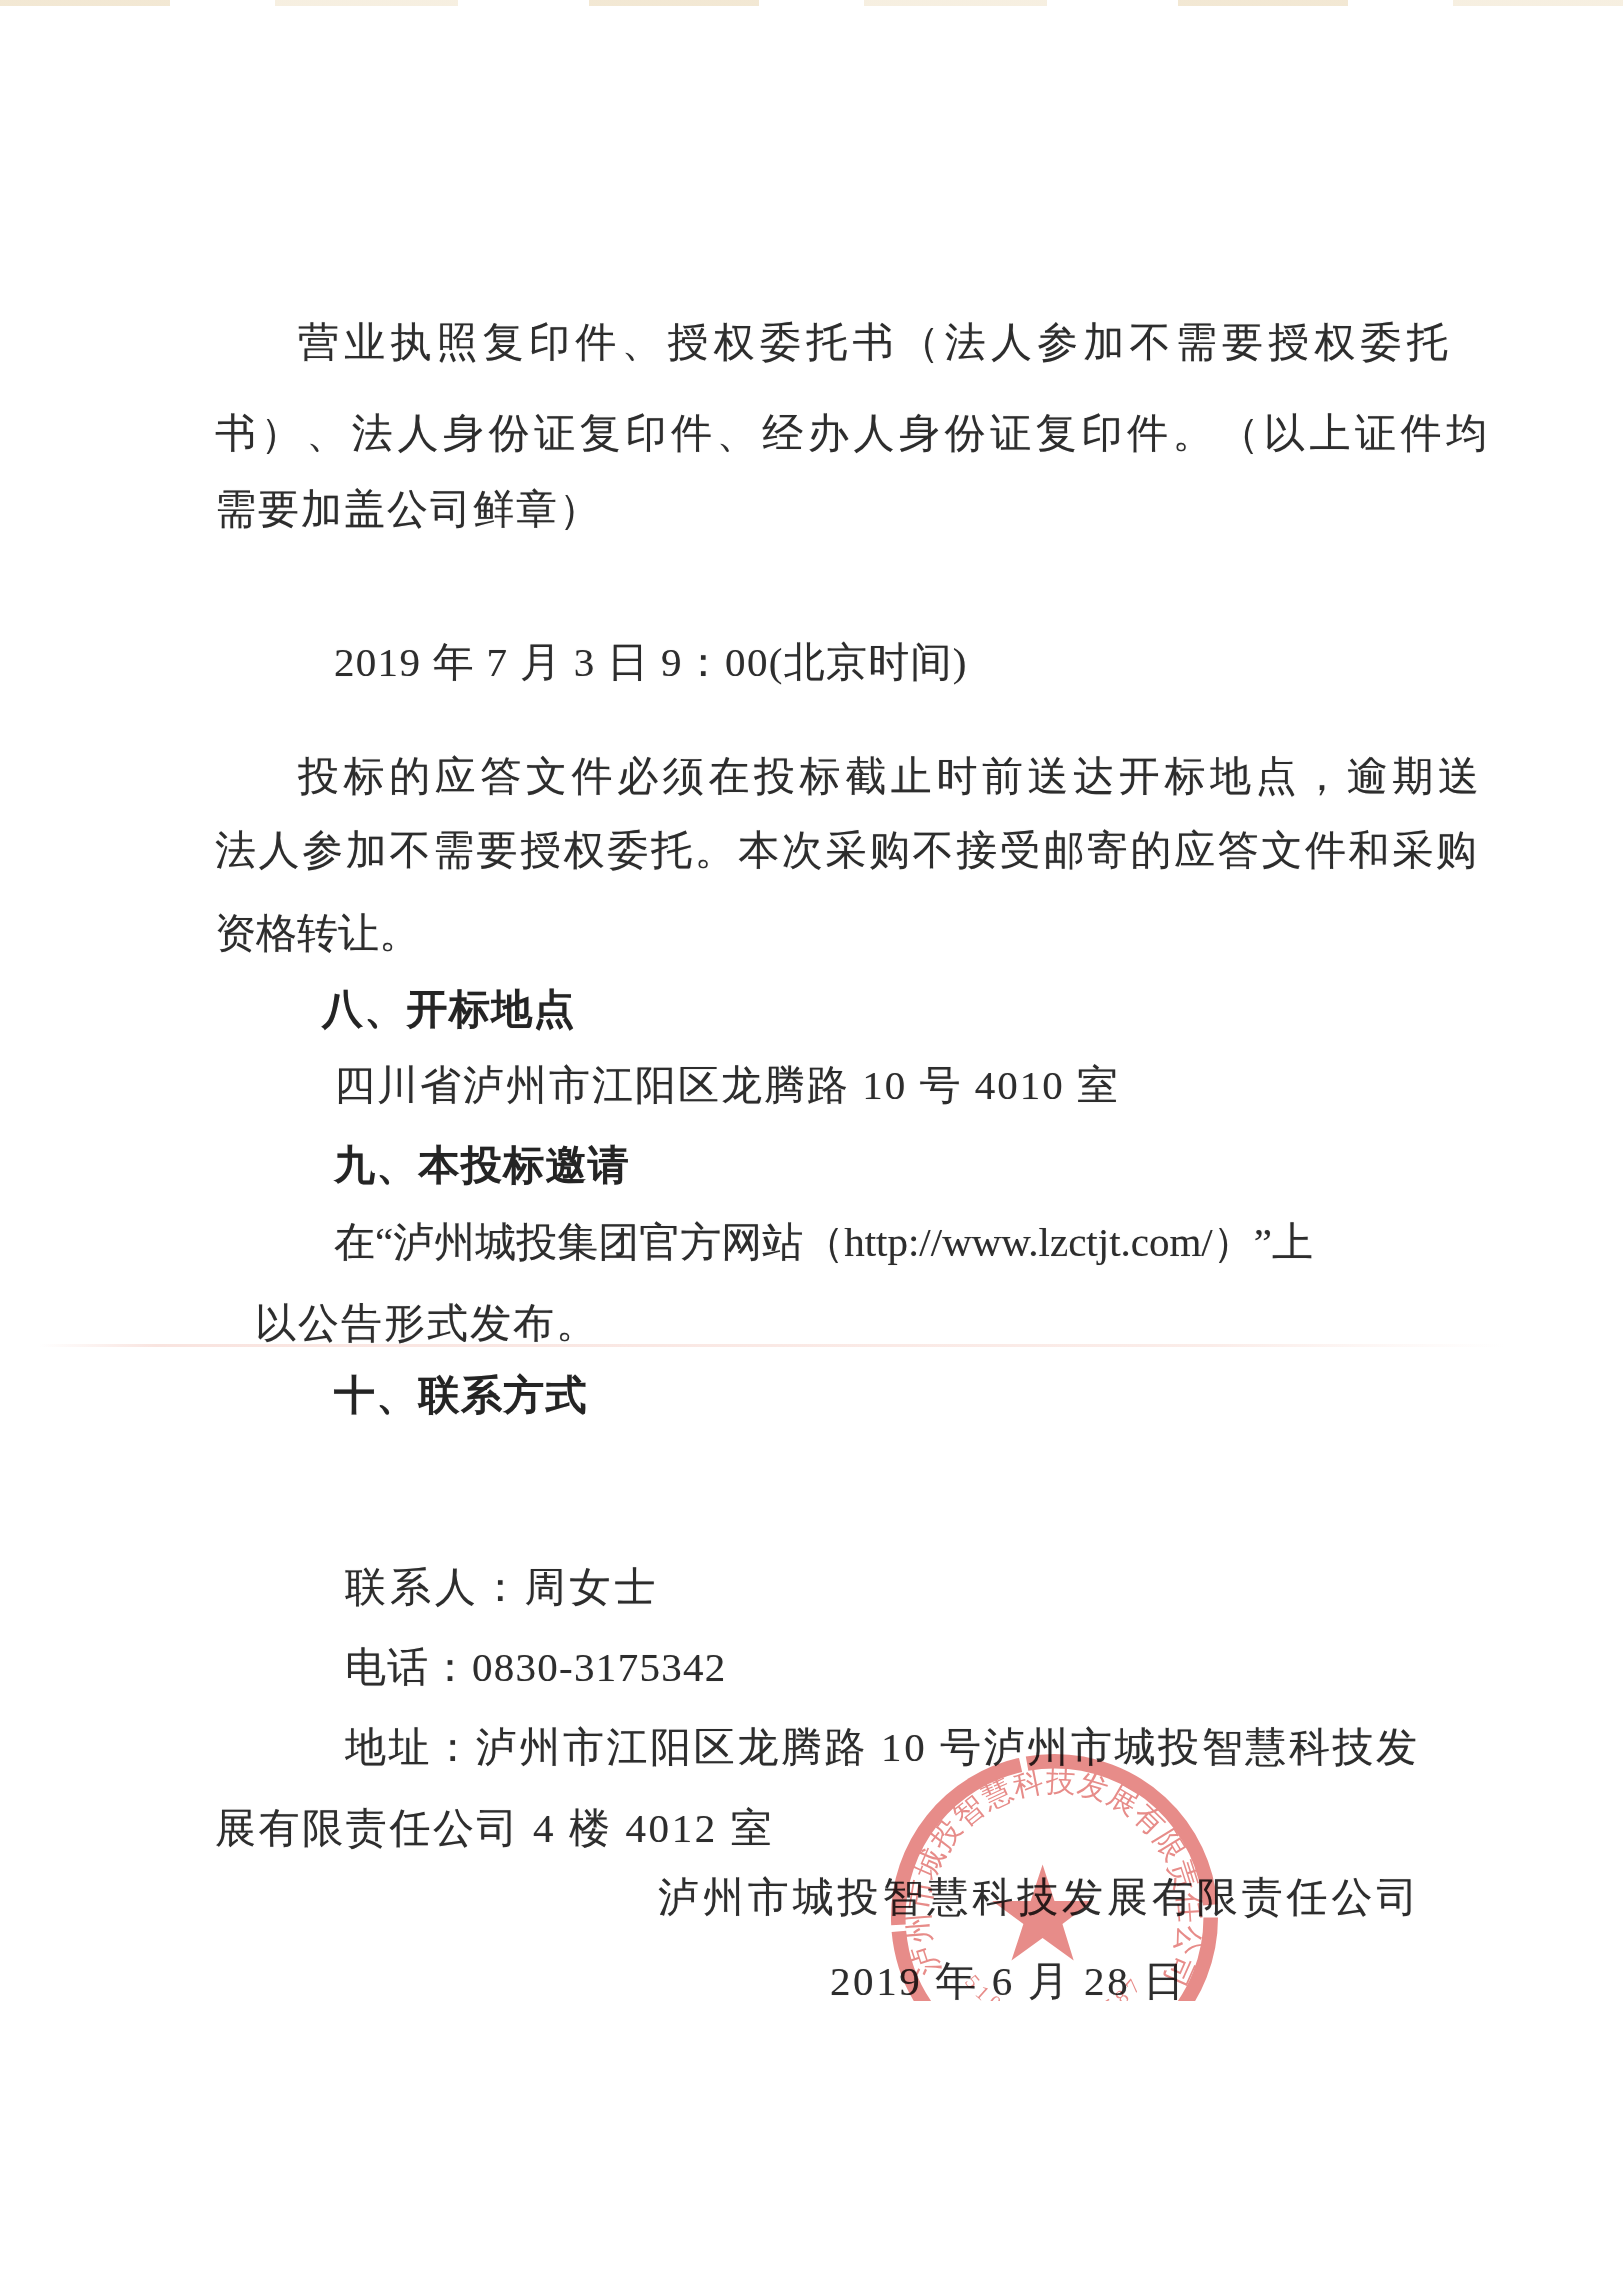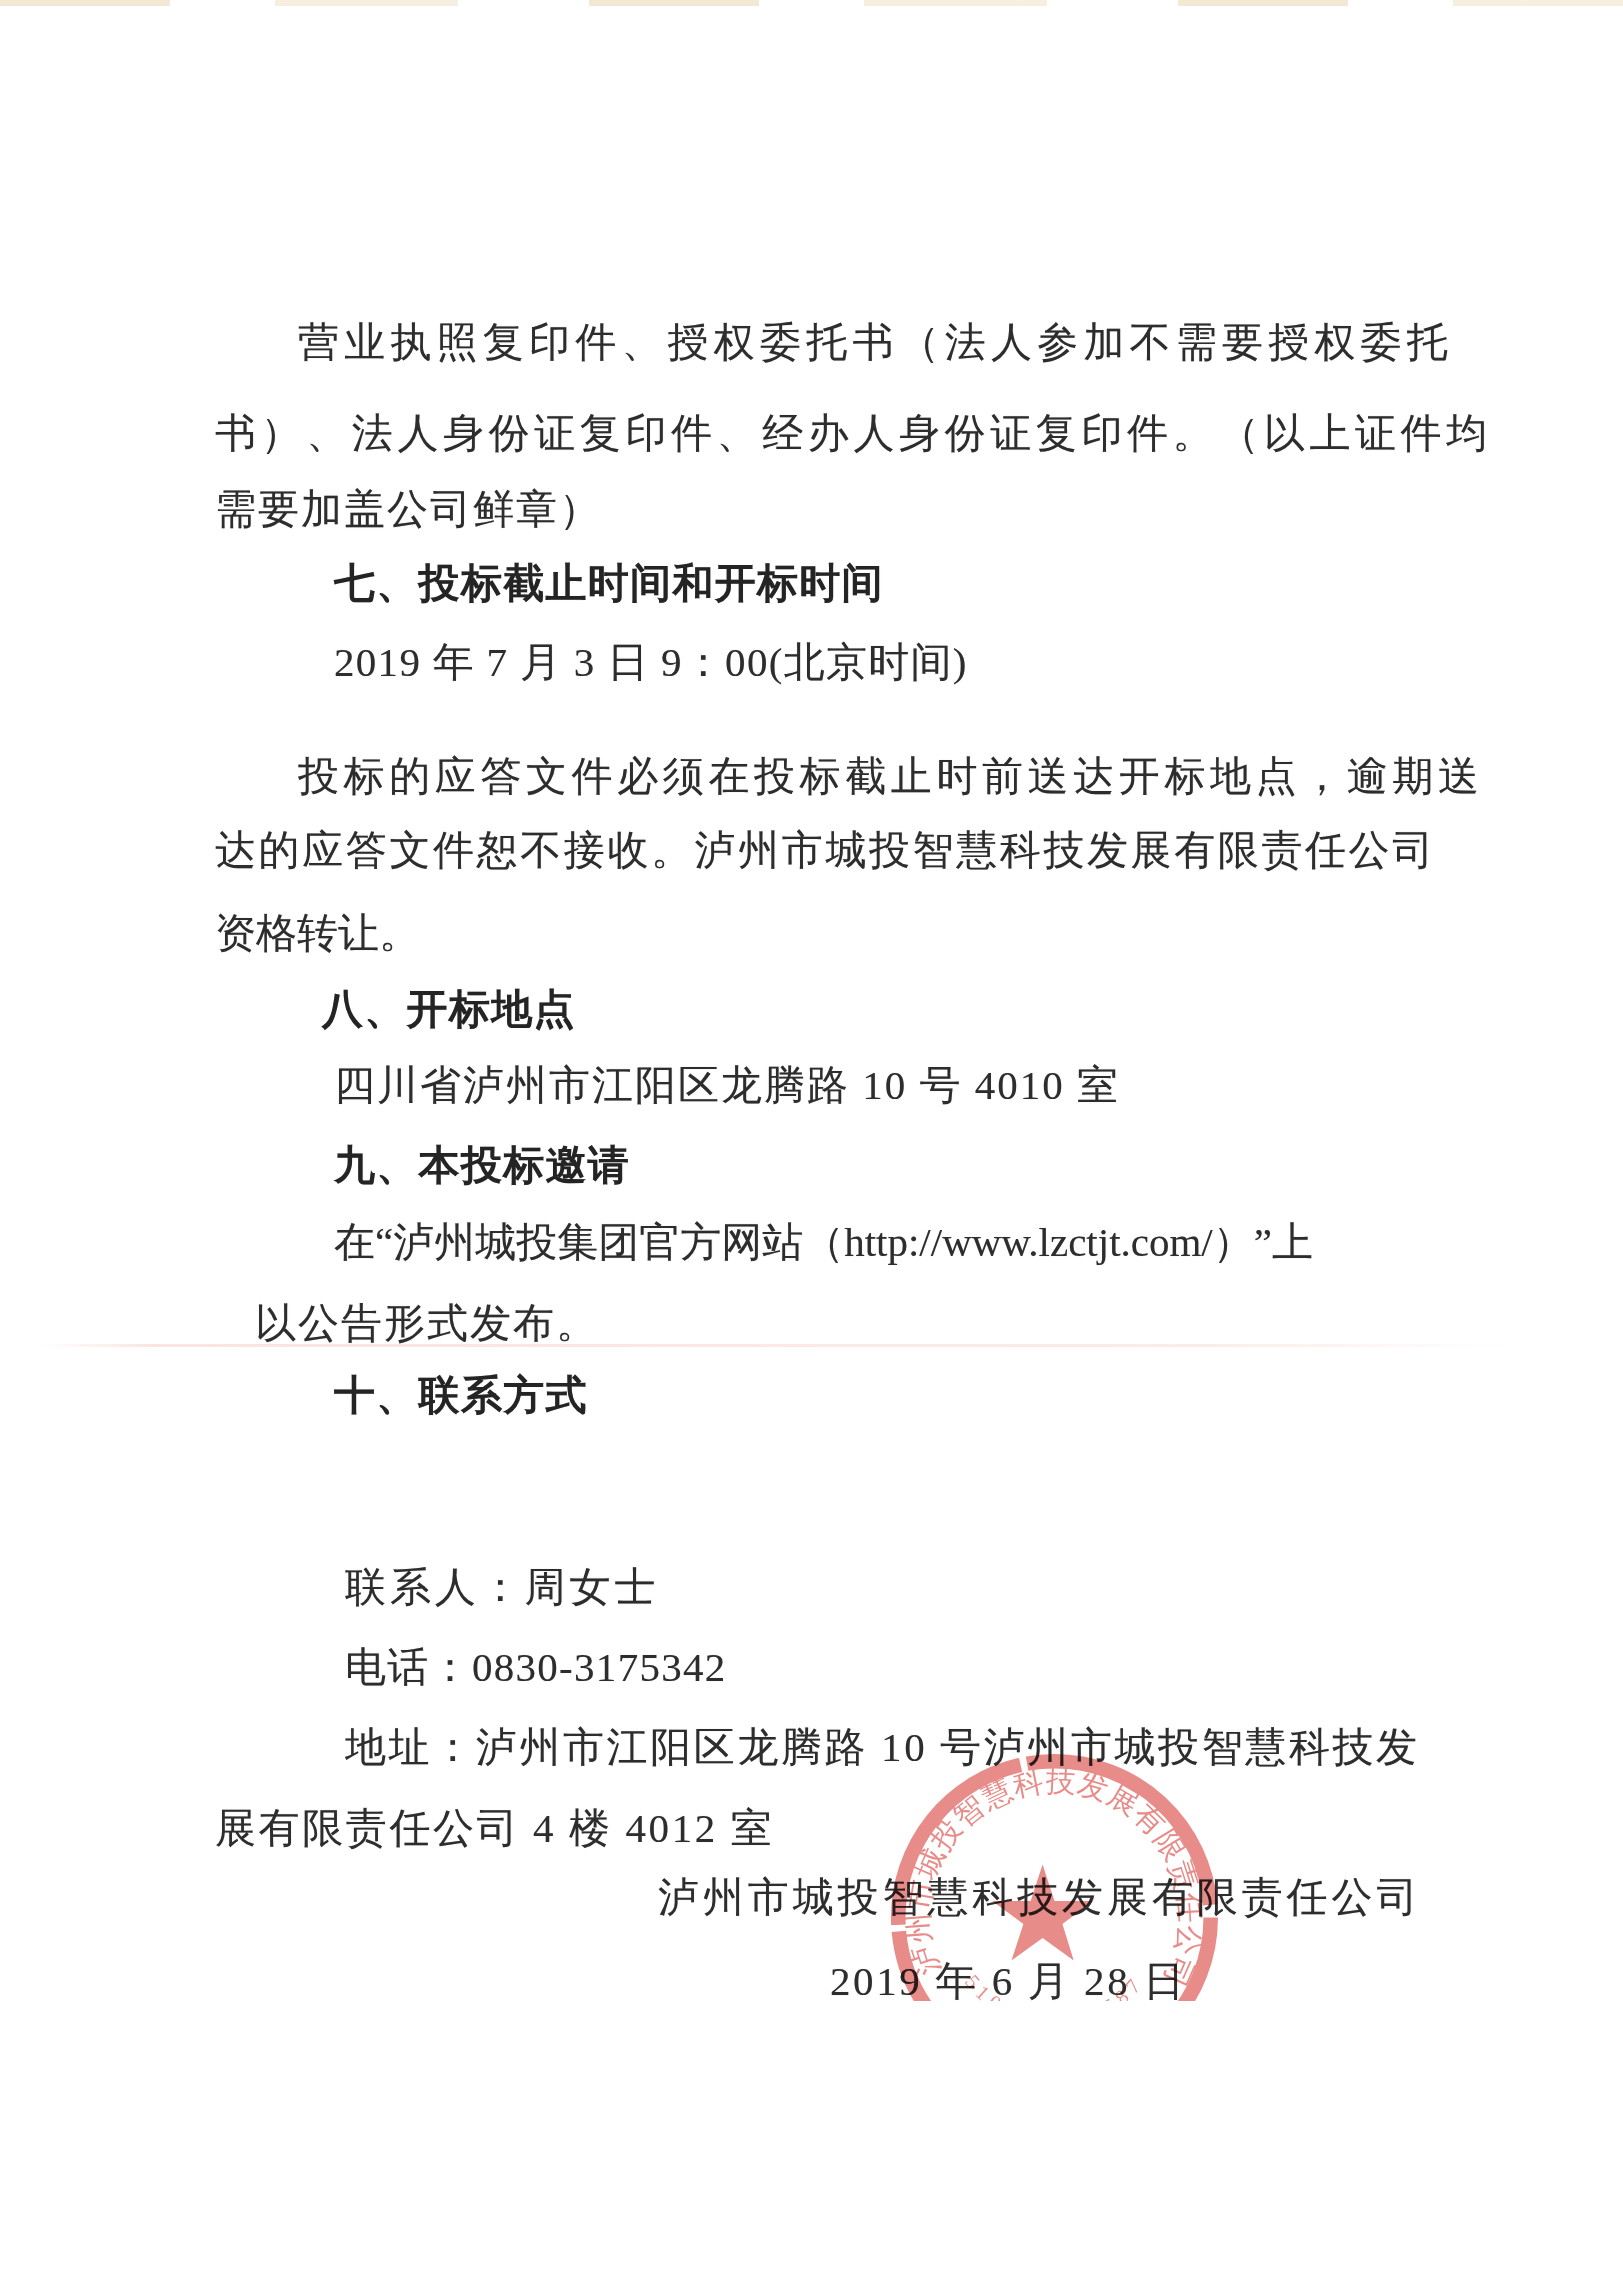--- a/index.html
+++ b/index.html
@@ -58,25 +58,24 @@
 <body>
 
 <div class="page">
 
   <div class="scan-edge"></div>
 
   <div class="line ls8" style="left:298px;top:319px;">营业执照复印件、授权委托书（法人参加不需要授权委托</div>
   <div class="line ls7" style="left:215px;top:403px;">书）、法人身份证复印件、经办人身份证复印件。（以上证件均</div>
   <div class="line ls3" style="left:215px;top:486px;">需要加盖公司鲜章）</div>
 
-  <div class="line heading ls2" style="left:334px;top:560px;">七、投标截止时间和开标时间</div>
   <div class="line ls2" style="left:334px;top:639px;">2019 年 7 月 3 日 9：00(北京时间)</div>
 
   <div class="line ls7" style="left:298px;top:746px;">投标的应答文件必须在投标截止时前送达开标地点，逾期送</div>
-  <div class="line ls4" style="left:215px;top:827px;">达的应答文件恕不接收。泸州市城投智慧科技发展有限责任公司</div>
+  <div class="line ls4" style="left:215px;top:827px;">法人参加不需要授权委托。本次采购不接受邮寄的应答文件和采购</div>
   <div class="line ls0" style="left:215px;top:910px;">资格转让。</div>
 
   <div class="line heading ls2" style="left:322px;top:986px;">八、开标地点</div>
   <div class="line ls3" style="left:334px;top:1062px;">四川省泸州市江阳区龙腾路 10 号 4010 室</div>
 
   <div class="line heading ls2" style="left:334px;top:1142px;">九、本投标邀请</div>
   <div class="line ls0" style="left:334px;top:1219px;">在“泸州城投集团官方网站（http://www.lzctjt.com/）”上</div>
   <div class="line ls3" style="left:255px;top:1300px;">以公告形式发布。</div>
 
   <div class="scan-streak"></div>

